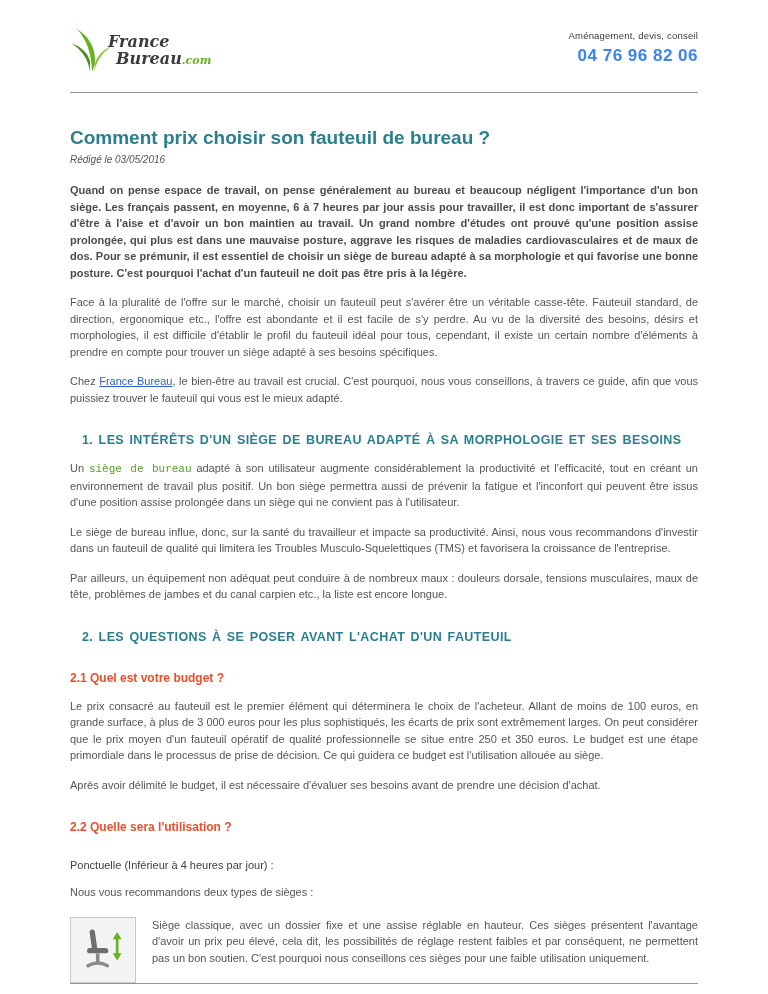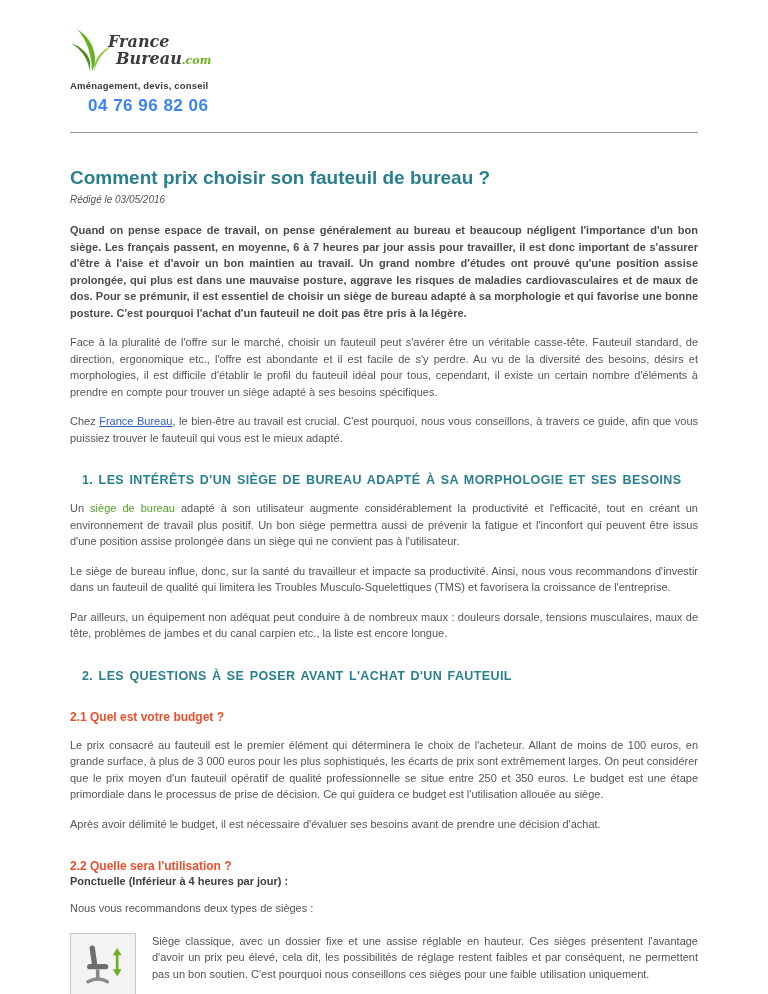--- a/index.html
+++ b/index.html
@@ -5,41 +5,41 @@
   * { margin:0; padding:0; box-sizing:border-box; }
   html,body { background:#fff; }
   body {
     width:768px; height:994px; margin:0 auto;
     font-family:"Liberation Sans","DejaVu Sans",sans-serif;
     color:#555;
   }
   .page { width:100%; height:100%; padding:26px 70px 0 70px; display:flex; flex-direction:column; }
 
   
-  .header { display:flex; justify-content:space-between; align-items:flex-start;flex-direction:column; }
+  .header { display:flex; justify-content:space-between; align-items:flex-start; }
   .logo { display:flex; align-items:center; cursor:pointer; }
   .logo-text { margin-left:-4px; font-family:"DejaVu Serif","Liberation Serif",serif; font-style:italic; font-weight:bold; color:#3c3c3c; line-height:1.05; }
   .logo-line1 { font-size:16px; }
   .logo-line2 { font-size:16px; padding-left:8px; }
   .logo-com { font-size:11px; color:#6ab023; }
   .header-right { text-align:right; padding-top:4px; }
-  .tagline { font-size:9.5px; font-weight:bold; color:#3a3a3a; letter-spacing:.2px; }
+  .tagline { font-size:9.5px; font-weight:normal; color:#3a3a3a; letter-spacing:.2px; }
   .phone { margin-top:5px; font-size:17px; font-weight:bold; color:#3b82f6; letter-spacing:.5px; }
   .rule { border:none; border-top:1px solid #969696; margin-top:16px; }
 
   
   .title { margin-top:34px; font-size:19px; font-weight:bold; color:#2a7f8e; }
   .dateline { margin-top:5px; font-size:10px; font-style:italic; color:#555; }
   p.body { margin-top:13px; font-size:11px; line-height:1.5; text-align:justify; }
   p.intro { margin-top:17px; font-weight:bold; color:#4c4c4c; }
   .section-heading { margin-top:27px; font-size:12.5px; font-weight:bold; color:#2a7f8e; letter-spacing:.4px; word-spacing:1.5px;margin-left:12px; }
   .sub-heading { margin-top:27px; font-size:12px; font-weight:bold; color:#e8502d; }
-  .usage-label { margin-top:2px; font-size:11px; font-weight:bold; color:#3f3f3f; }
+  .usage-label { margin-top:25px; font-size:11px; font-weight:normal; color:#3f3f3f; }
   a.link-blue { color:#2f5fc4; text-decoration:underline; cursor:pointer; }
-  a.link-green { color:#55a02e; text-decoration:none; cursor:pointer; }
+  a.link-green { color:#55a02e; text-decoration:none; cursor:pointer;font-family:Liberation Mono, monospace; }
 
   
   .media-row { margin-top:16px; display:flex; gap:16px; align-items:flex-start; }
   .media-box { flex:0 0 66px; width:66px; height:66px; background:#f3f3f3; border:1px solid #c9c9c9; display:flex; align-items:center; justify-content:center; }
   .media-text { flex:1; font-size:11px; line-height:1.5; text-align:justify; }
 
   
   .footer { margin-top:auto; padding-bottom:16px; }
   .footer-rule { border:none; border-top:1px solid #969696; margin-bottom:12px; }
   .footer-line { text-align:center; font-size:10px; color:#555; line-height:1.55; }

